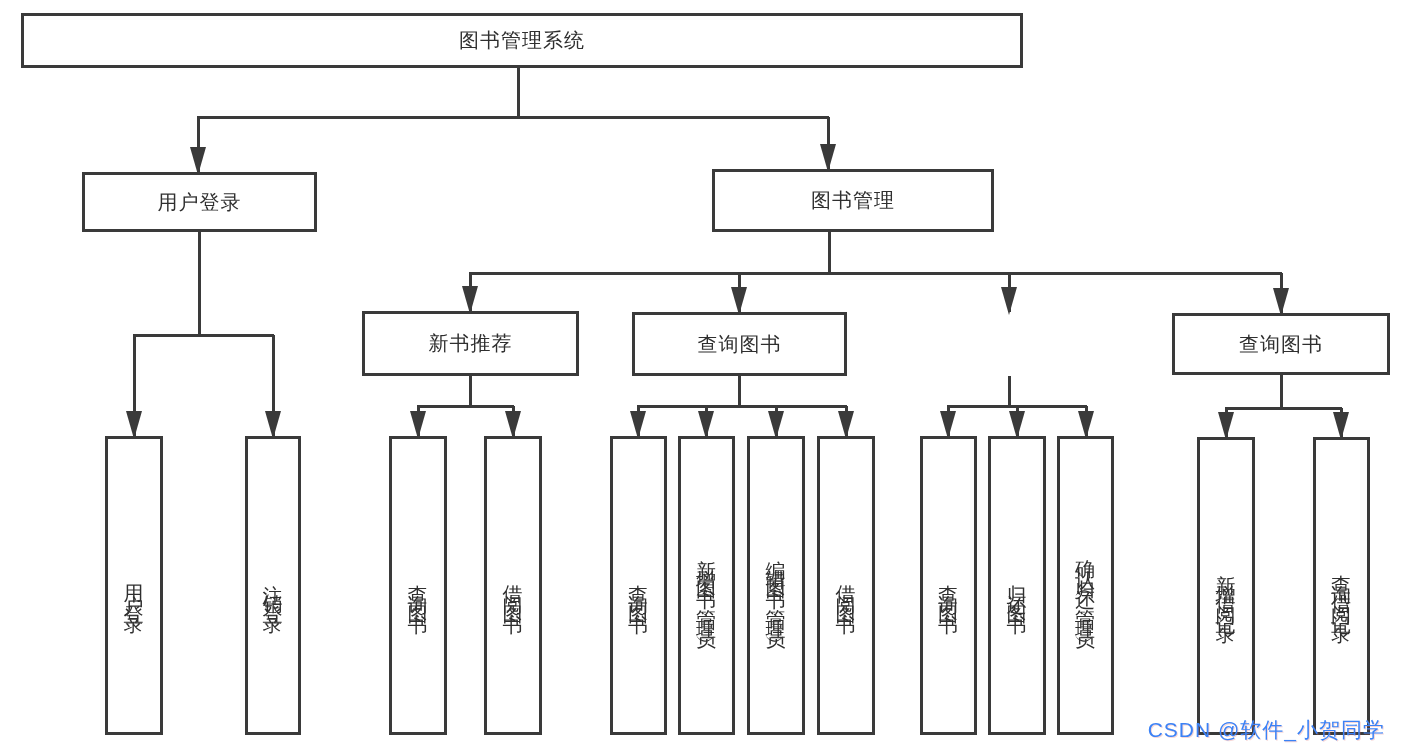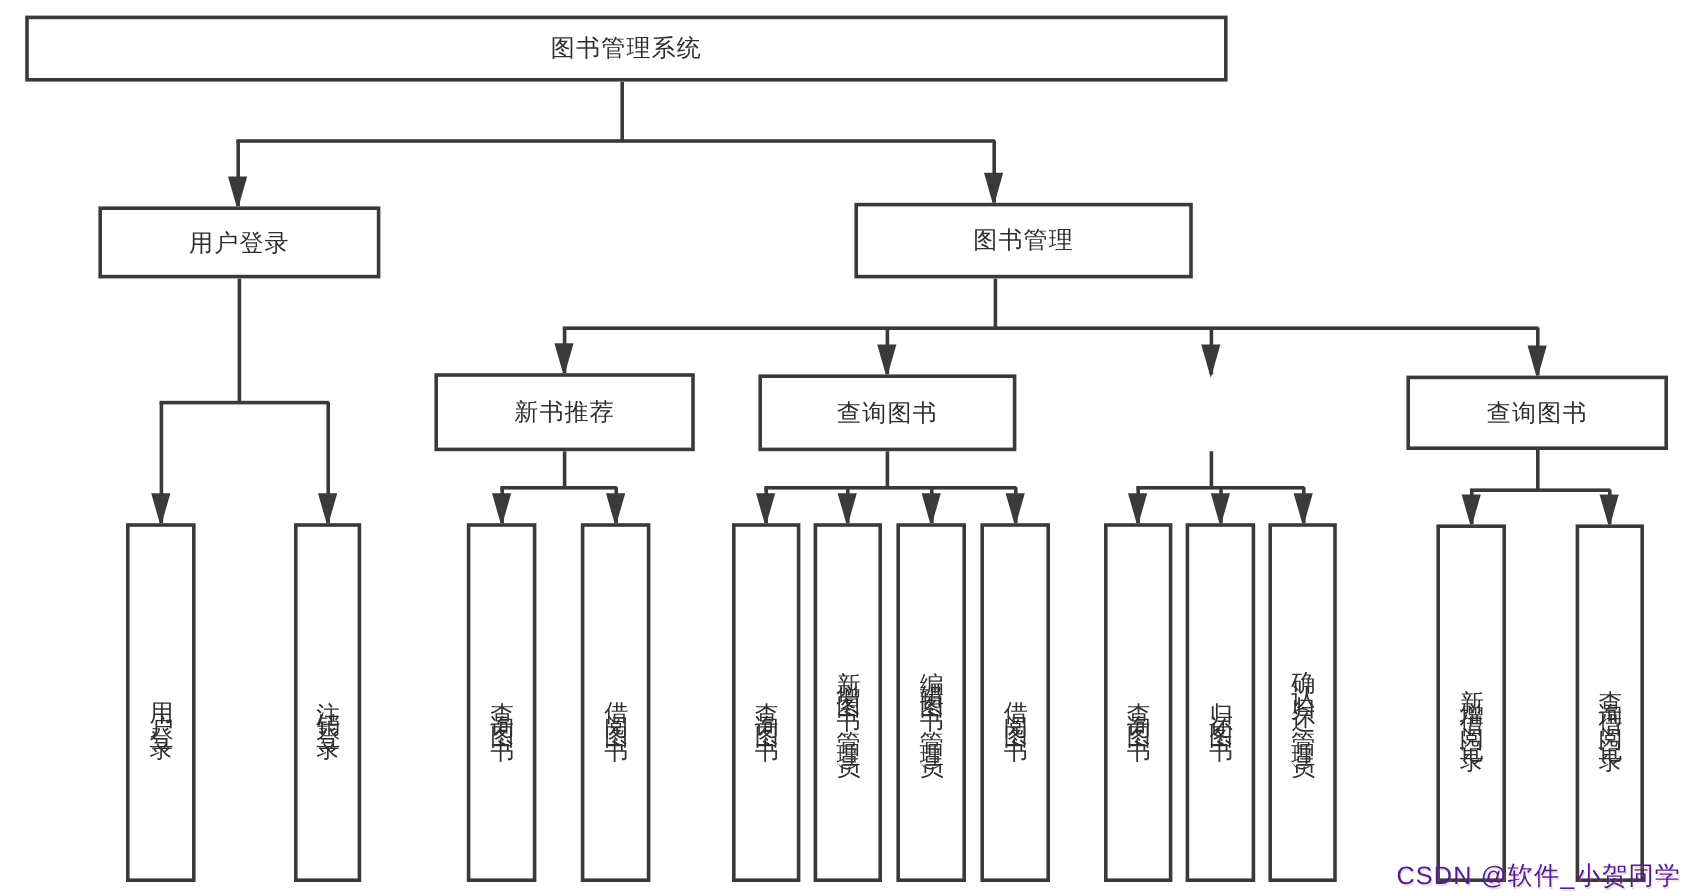--- a/index.html
+++ b/index.html
@@ -39,23 +39,23 @@
   .arrow{
     position:absolute;
     width:0;height:0;
     border-left:8px solid transparent;
     border-right:8px solid transparent;
     border-top:28px solid #3a3a3a;
     z-index:1;
   }
   .watermark{
     position:absolute;
-    right:4px;bottom:3px;
+    right:20px;bottom:3px;
     font-size:21px;
-    color:#4c1d95;
+    color:#3b82f6;
     text-shadow:1px 1px 0 rgba(224,108,108,0.28);
     letter-spacing:1px;
     z-index:3;
     white-space:nowrap;
   }
 </style>
 </head>
 <body>
 
 <div class="canvas">

